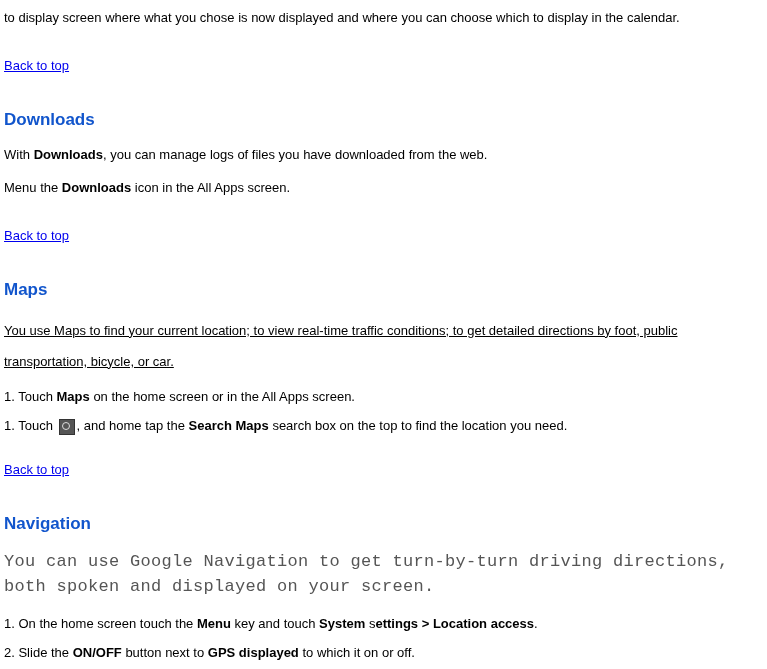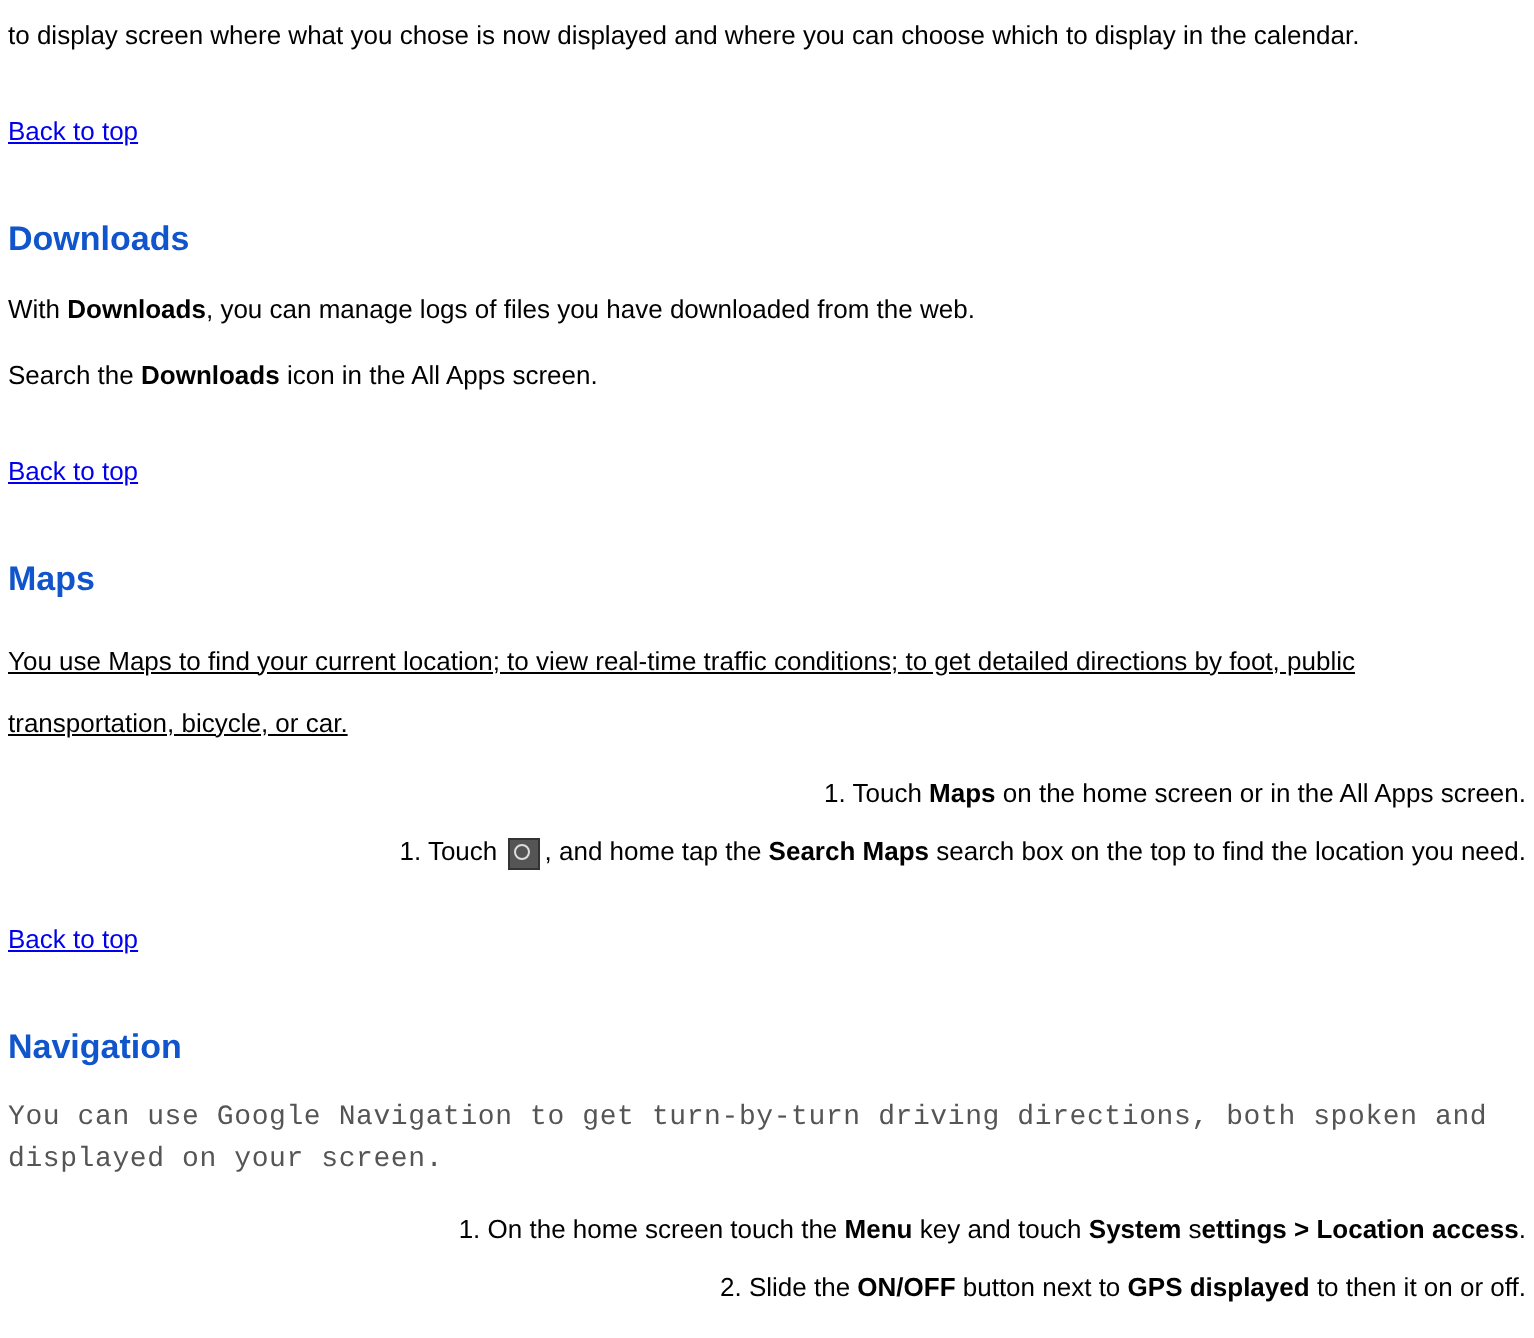--- a/index.html
+++ b/index.html
@@ -30,21 +30,20 @@
     .bold {
       font-weight: bold;
     }
     .spaced {
       line-height: 2.4;
       margin-bottom: 10px;
       text-decoration: underline;
     }
     .list-item {
       margin: 0 0 10px 0;
-      text-align: right;
     }
     .icon-box {
       display: inline-block;
       width: 14px;
       height: 14px;
       background: #555;
       border: 1px solid #333;
       vertical-align: middle;
       margin: 0 2px;
       position: relative;
@@ -54,21 +53,21 @@
       position: absolute;
       width: 6px;
       height: 6px;
       border: 1.5px solid #ddd;
       border-radius: 50%;
       top: 2px;
       left: 2px;
     }
     .nav-desc {
       font-family: "Courier New", monospace;
-      font-size: 14px;
+      font-size: 17px;
       color: #555;
       letter-spacing: 0.3px;
       margin: 0 0 14px 0;
     }
     .page-num {
       text-align: center;
       font-size: 14px;
       margin-top: 6px;
     }
   </style>
@@ -81,21 +80,21 @@
 
 <a href="#" class="back-link">Back to top</a>
 
 <h2>Downloads</h2>
 
 <p>
   <span>With </span><span class="bold">Downloads</span><span>, you can manage logs of files you have downloaded from the web.</span>
 </p>
 
 <p>
-  <span>Search the </span><span class="bold">Downloads</span><span> icon in the All Apps screen.</span>
+  <span>Menu the </span><span class="bold">Downloads</span><span> icon in the All Apps screen.</span>
 </p>
 
 <a href="#" class="back-link">Back to top</a>
 
 <h2>Maps</h2>
 
 <p class="spaced">You use Maps to find your current location; to view real-time traffic conditions; to get detailed directions by foot, public transportation, bicycle, or car.</p>
 
 <p class="list-item">
   <span>1. Touch </span><span class="bold">Maps</span><span> on the home screen or in the All Apps screen.</span>
@@ -109,19 +108,19 @@
 
 <h2>Navigation</h2>
 
 <p class="nav-desc">You can use Google Navigation to get turn-by-turn driving directions, both spoken and displayed on your screen.</p>
 
 <p class="list-item">
   <span>1. On the home screen touch the </span><span class="bold">Menu</span><span> key and touch </span><span class="bold">System</span><span> s</span><span class="bold">ettings &gt; Location access</span><span>.</span>
 </p>
 
 <p class="list-item">
-  <span>2. Slide the </span><span class="bold">ON/OFF</span><span> button next to </span><span class="bold">GPS displayed</span><span> to then it on or off.</span>
+  <span>2. Slide the </span><span class="bold">ON/OFF</span><span> button next to </span><span class="bold">GPS displayed</span><span> to which it on or off.</span>
 </p>
 
 <div class="page-num">37</div>
 
 
 
 
 </body></html>

